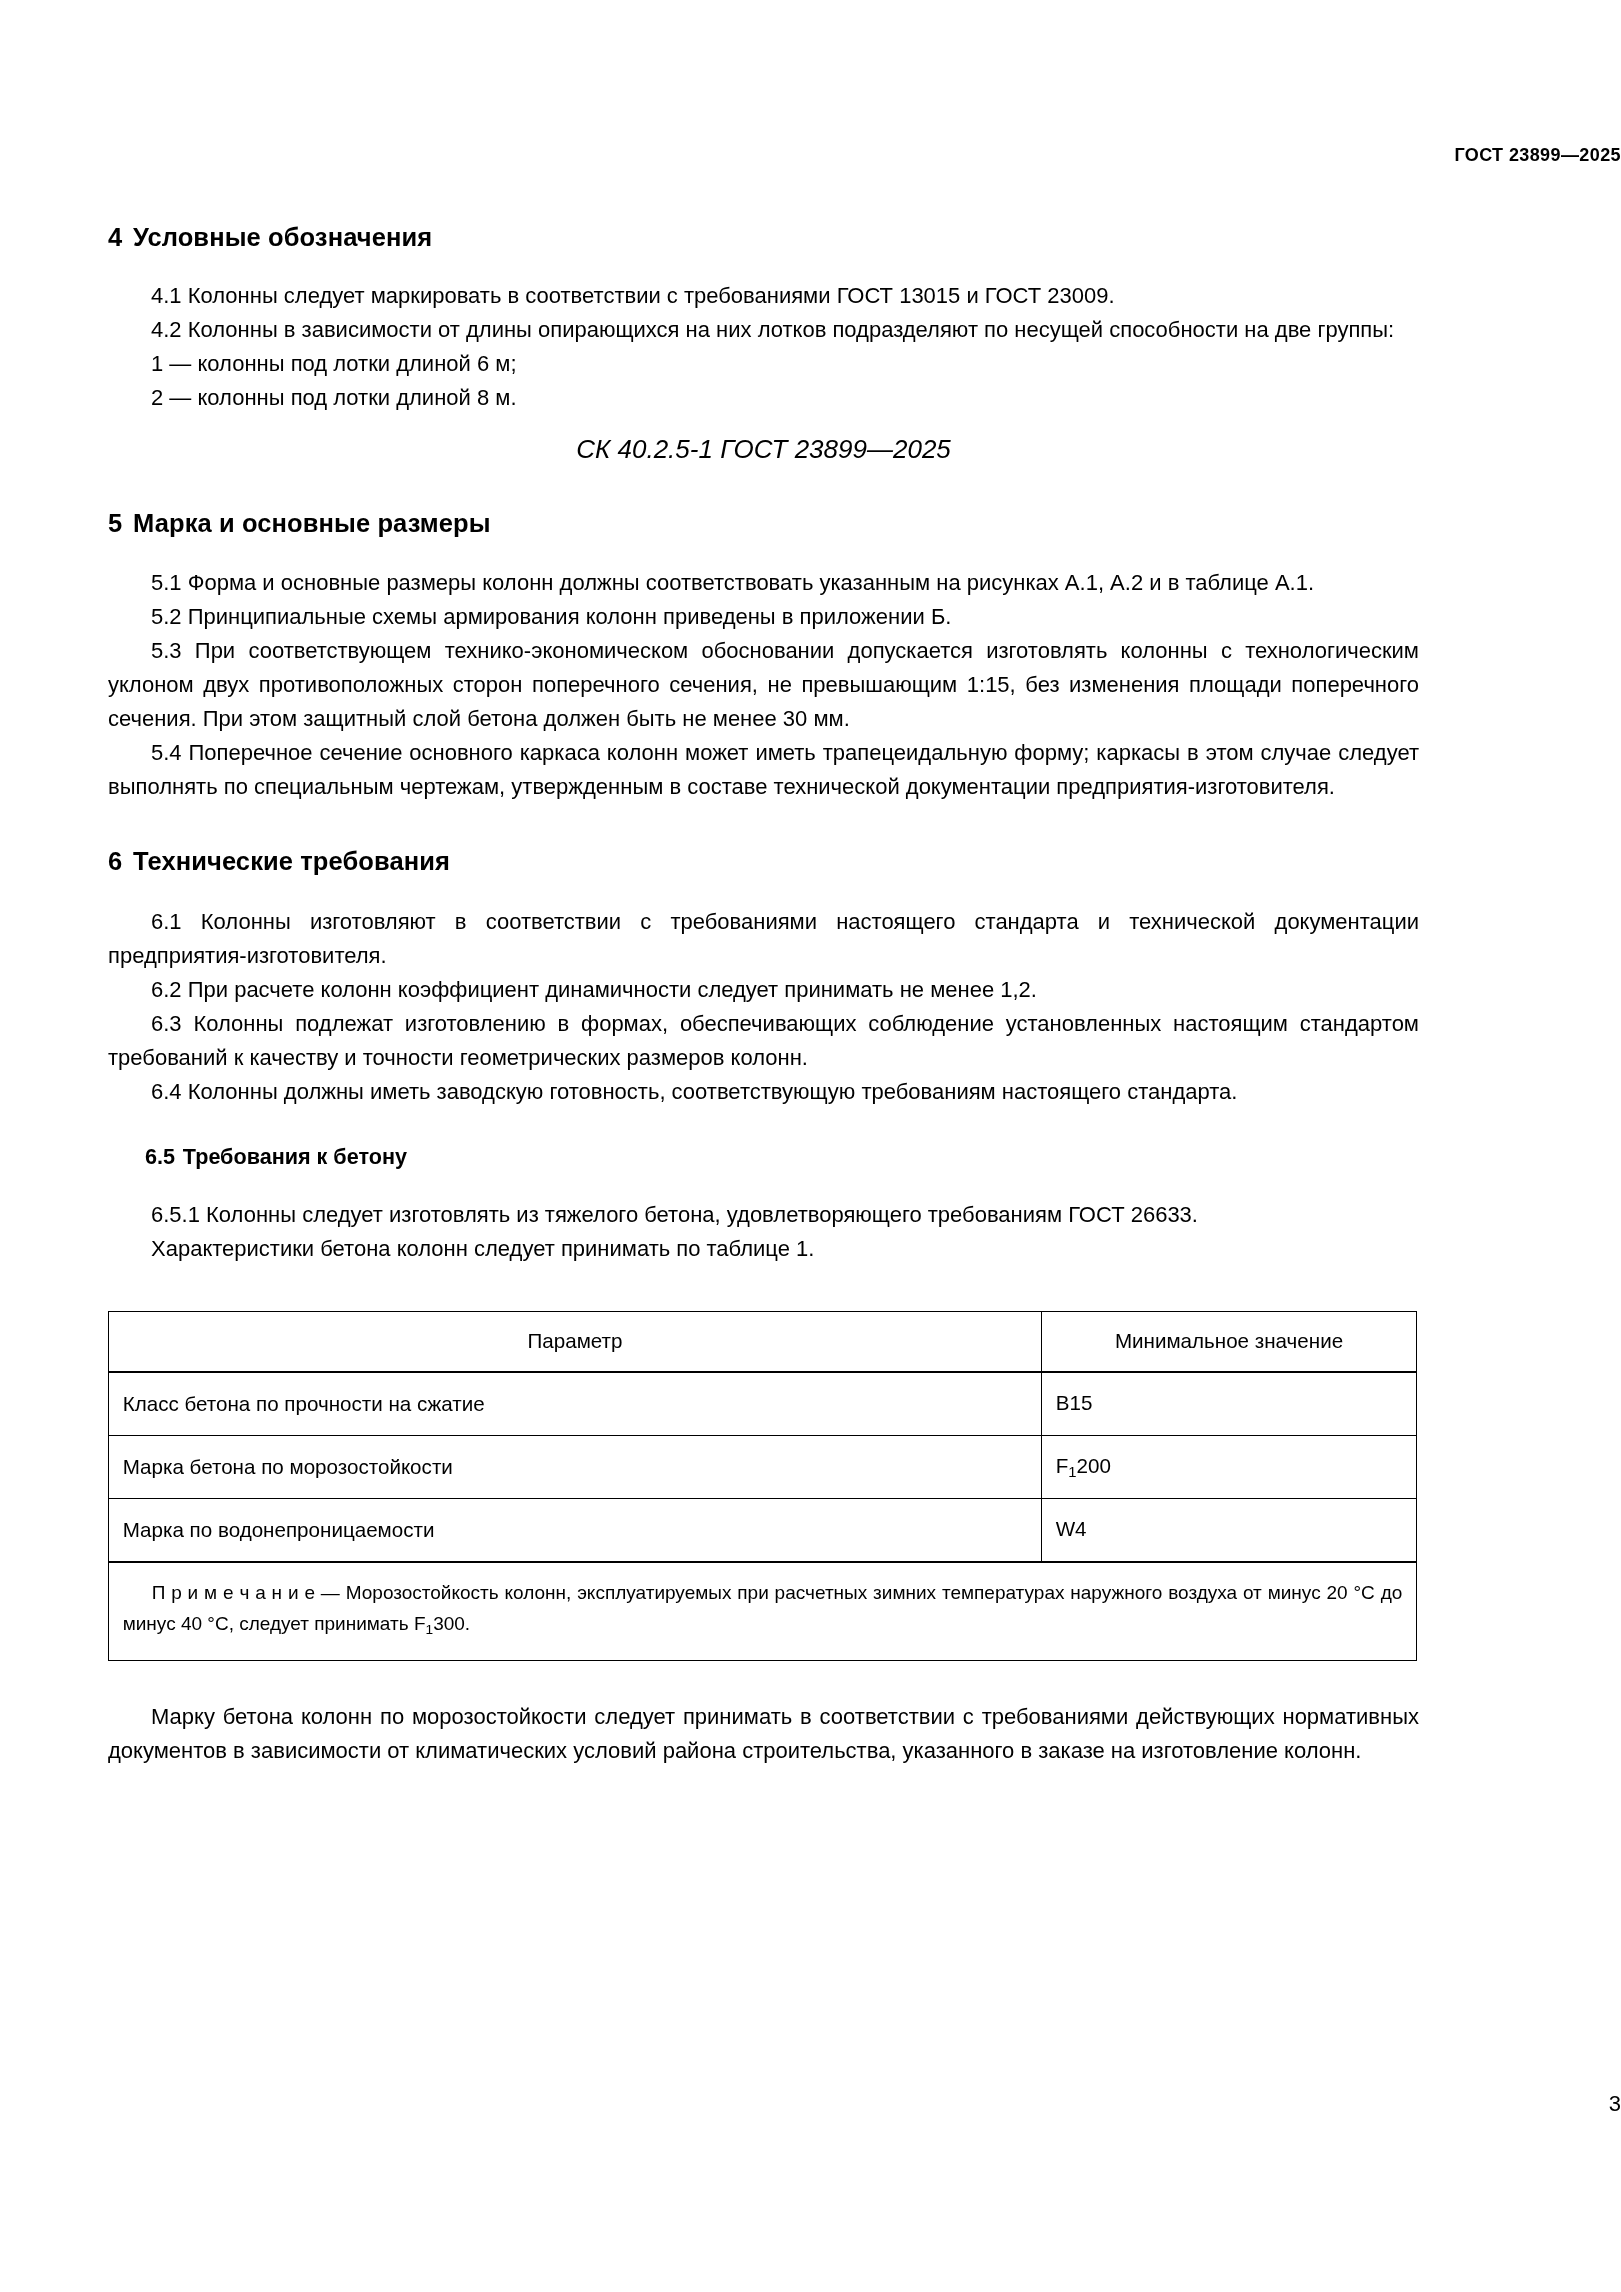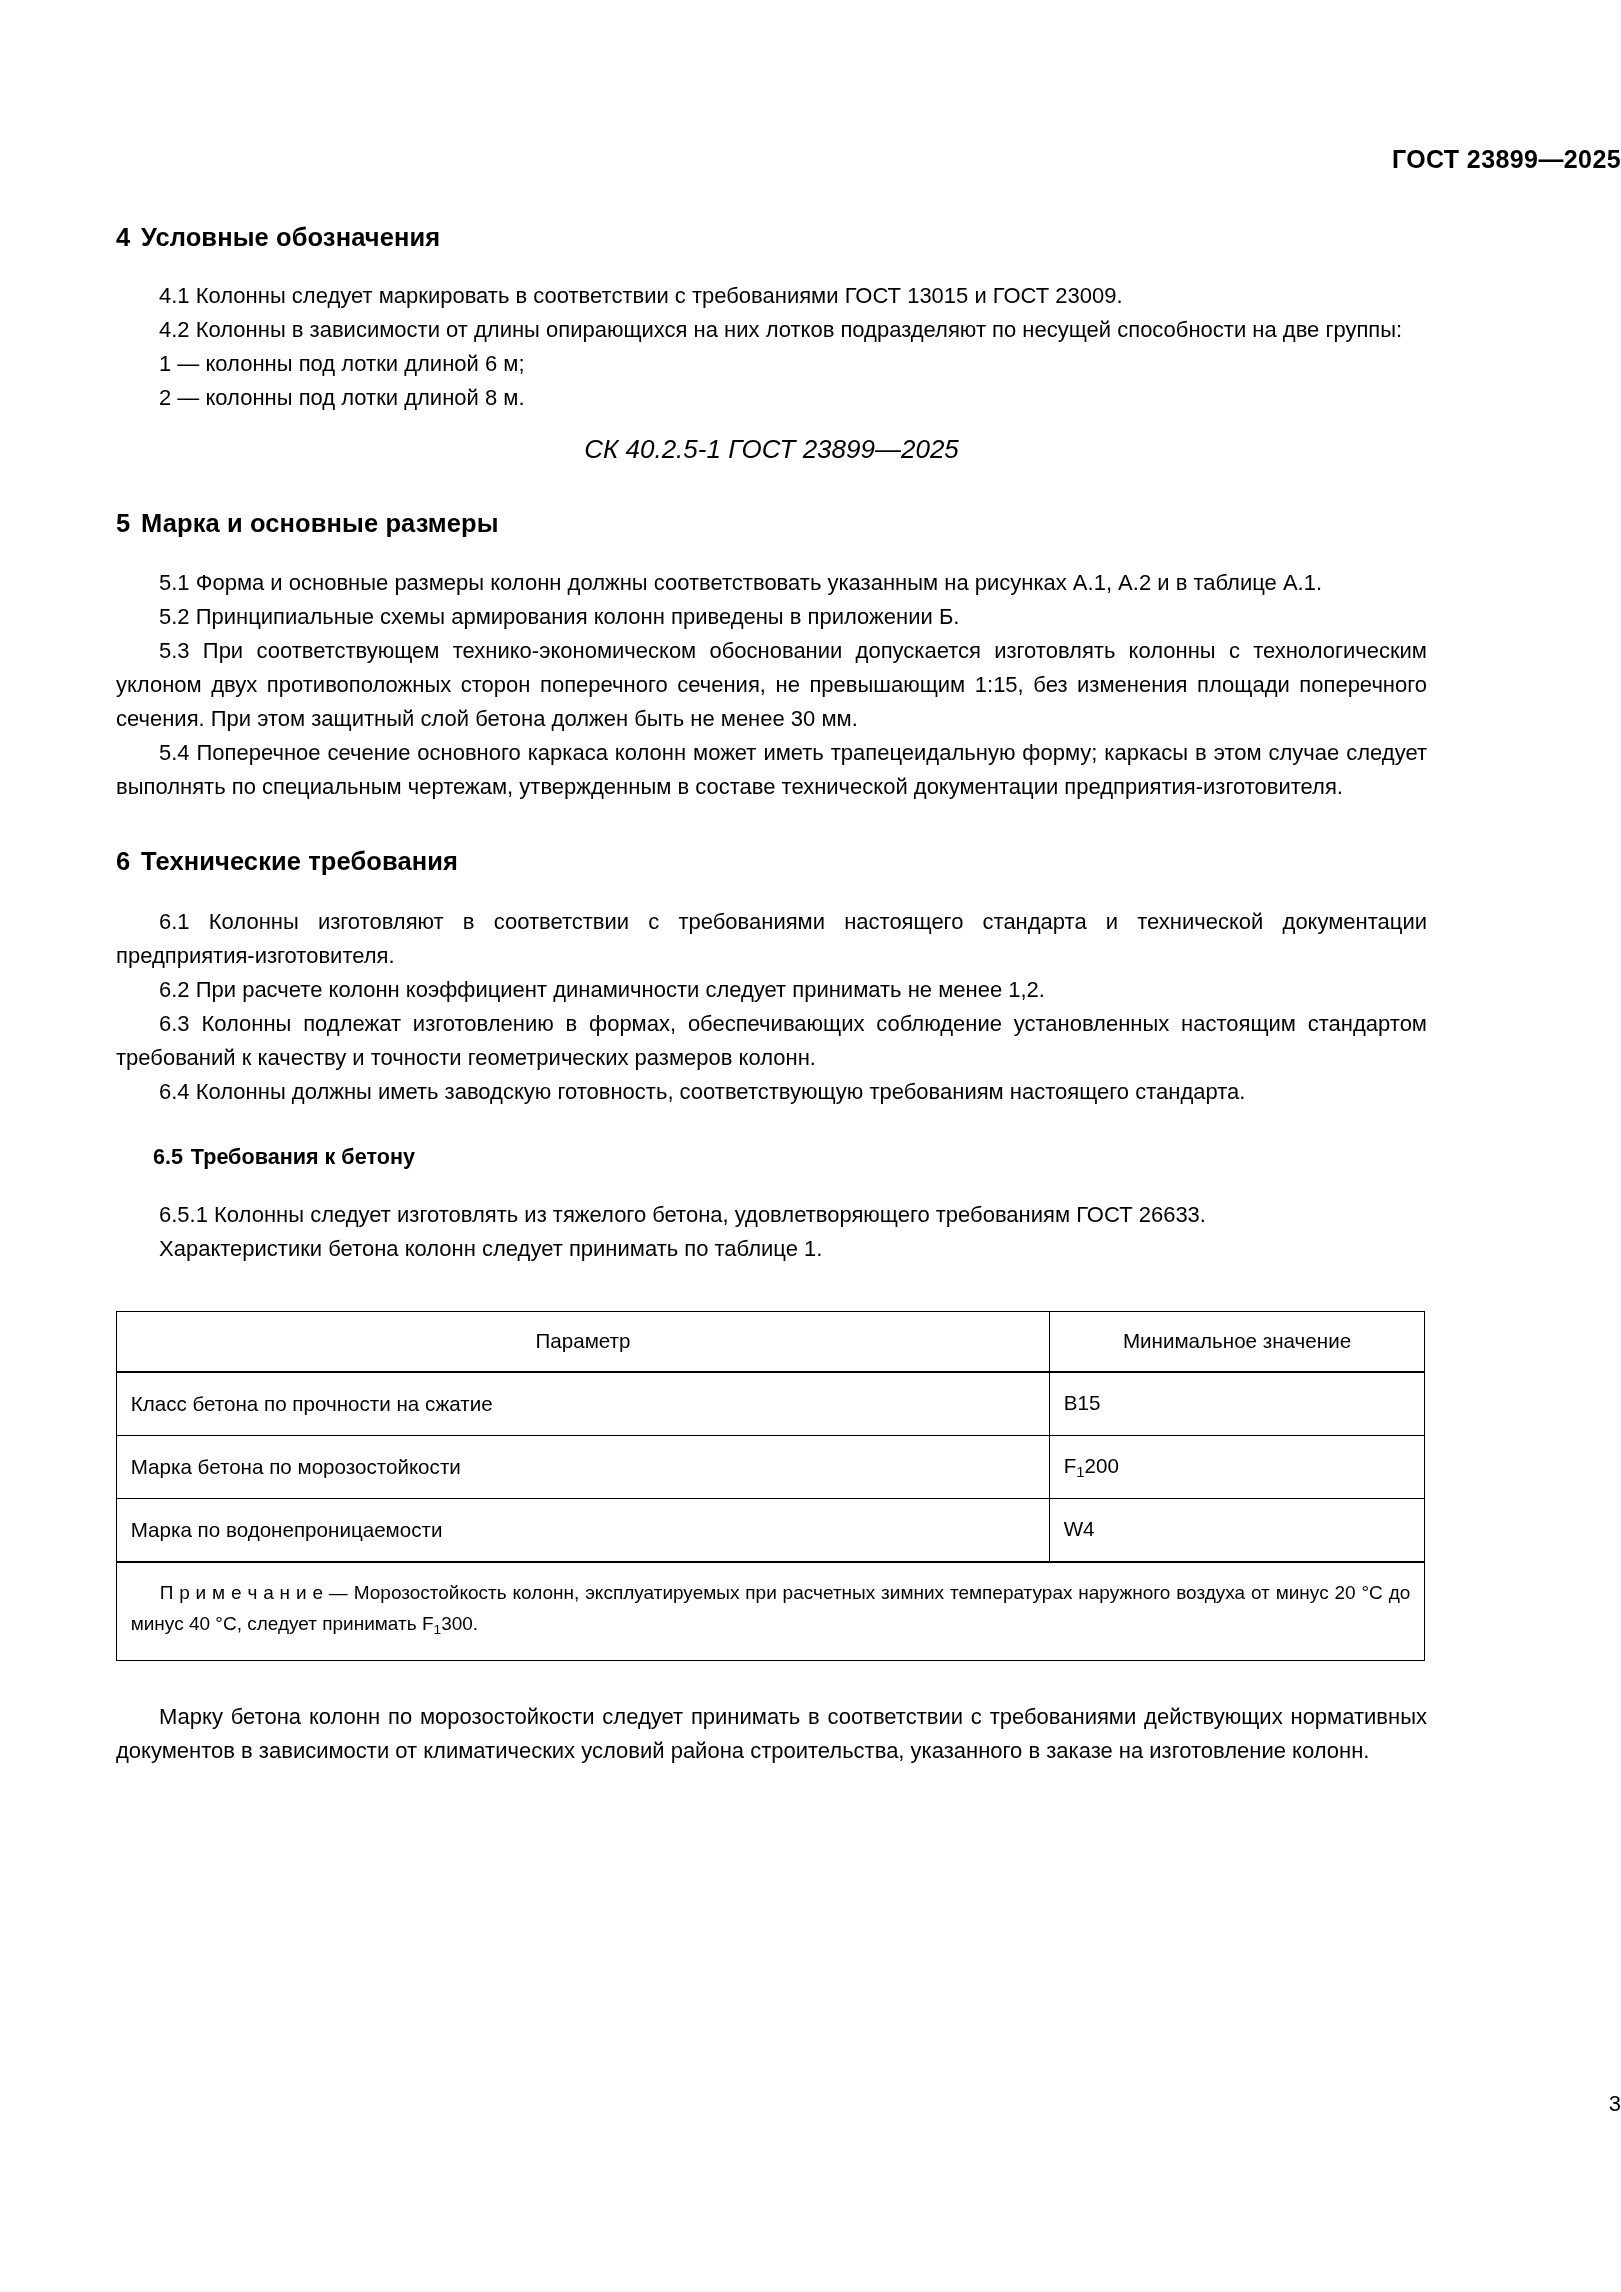--- a/index.html
+++ b/index.html
@@ -14,33 +14,33 @@
   .page {
     position: relative;
     width: 1621px;
     height: 2293px;
     background: #ffffff;
     box-sizing: border-box;
     overflow: hidden;
   }
   .content {
     position: absolute;
-    left: 116px;
+    left: 108px;
     top: 0;
     width: 1311px;
   }
 
   
   .doc-header {
     position: absolute;
     right: 0;
     top: 145px;
     width: 1311px;
     text-align: right;
-    font-size: 25px;
+    font-size: 18px;
     font-weight: bold;
     letter-spacing: 0.4px;
   }
 
   
   h2.sec {
     font-size: 25.5px;
     font-weight: bold;
     margin: 0;
     padding: 0;

